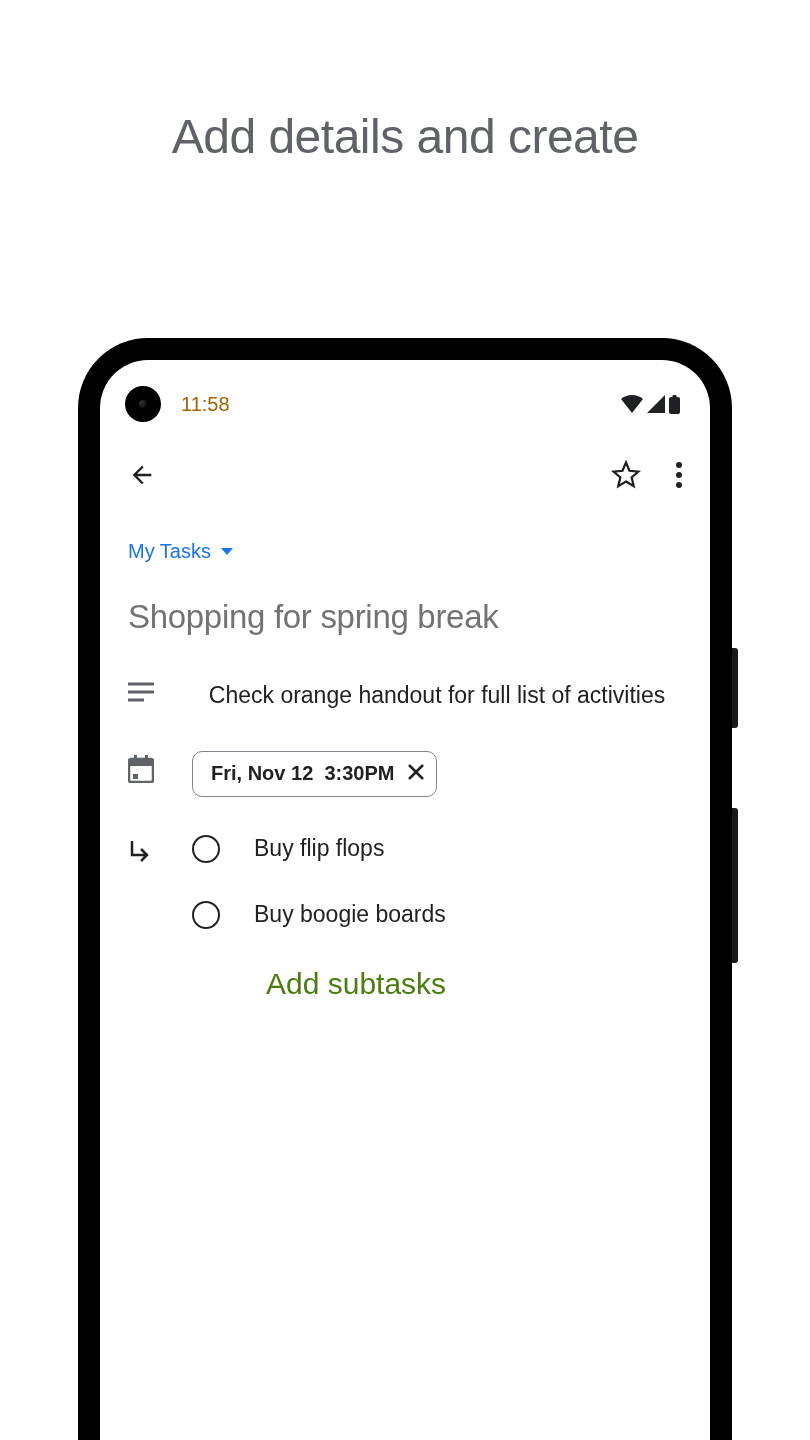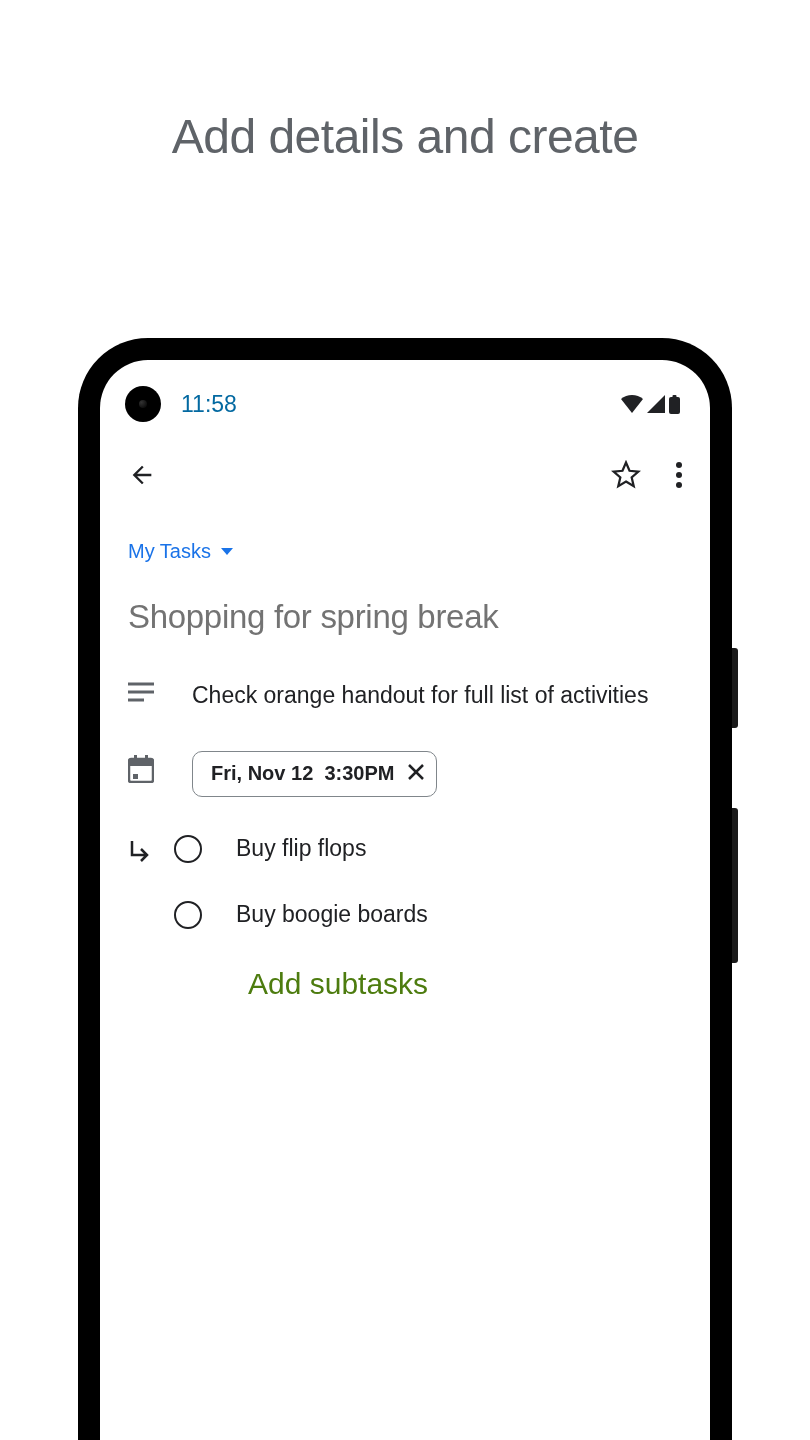--- a/index.html
+++ b/index.html
@@ -101,22 +101,22 @@
     }
 
     .camera-highlight {
       width: 8px;
       height: 8px;
       border-radius: 50%;
       background: radial-gradient(circle at 30% 30%, #333, #000);
     }
 
     .status-time {
-      font-size: 23px;
-      color: #0369a1;
+      font-size: 20px;
+      color: #a16207;
       font-weight: 500;
     }
 
     .status-icons {
       display: flex;
       align-items: center;
       gap: 4px;
     }
 
     .app-header {
@@ -176,20 +176,21 @@
       font-weight: 400;
       margin-bottom: 42px;
       letter-spacing: -0.3px;
     }
 
     .detail-row {
       display: flex;
       align-items: flex-start;
       gap: 38px;
       margin-bottom: 38px;
+      text-align: center;
     }
 
     .detail-icon {
       width: 26px;
       flex-shrink: 0;
       display: flex;
       align-items: center;
       justify-content: center;
       padding-top: 4px;
     }
@@ -213,21 +214,21 @@
     }
 
     .date-chip-text {
       font-size: 20px;
       color: #202124;
     }
 
     .subtask-section {
       display: flex;
       align-items: flex-start;
-      gap: 20px;
+      gap: 38px;
     }
 
     .subtask-indicator-col {
       width: 26px;
       flex-shrink: 0;
       padding-top: 4px;
     }
 
     .subtask-list {
       flex: 1;

